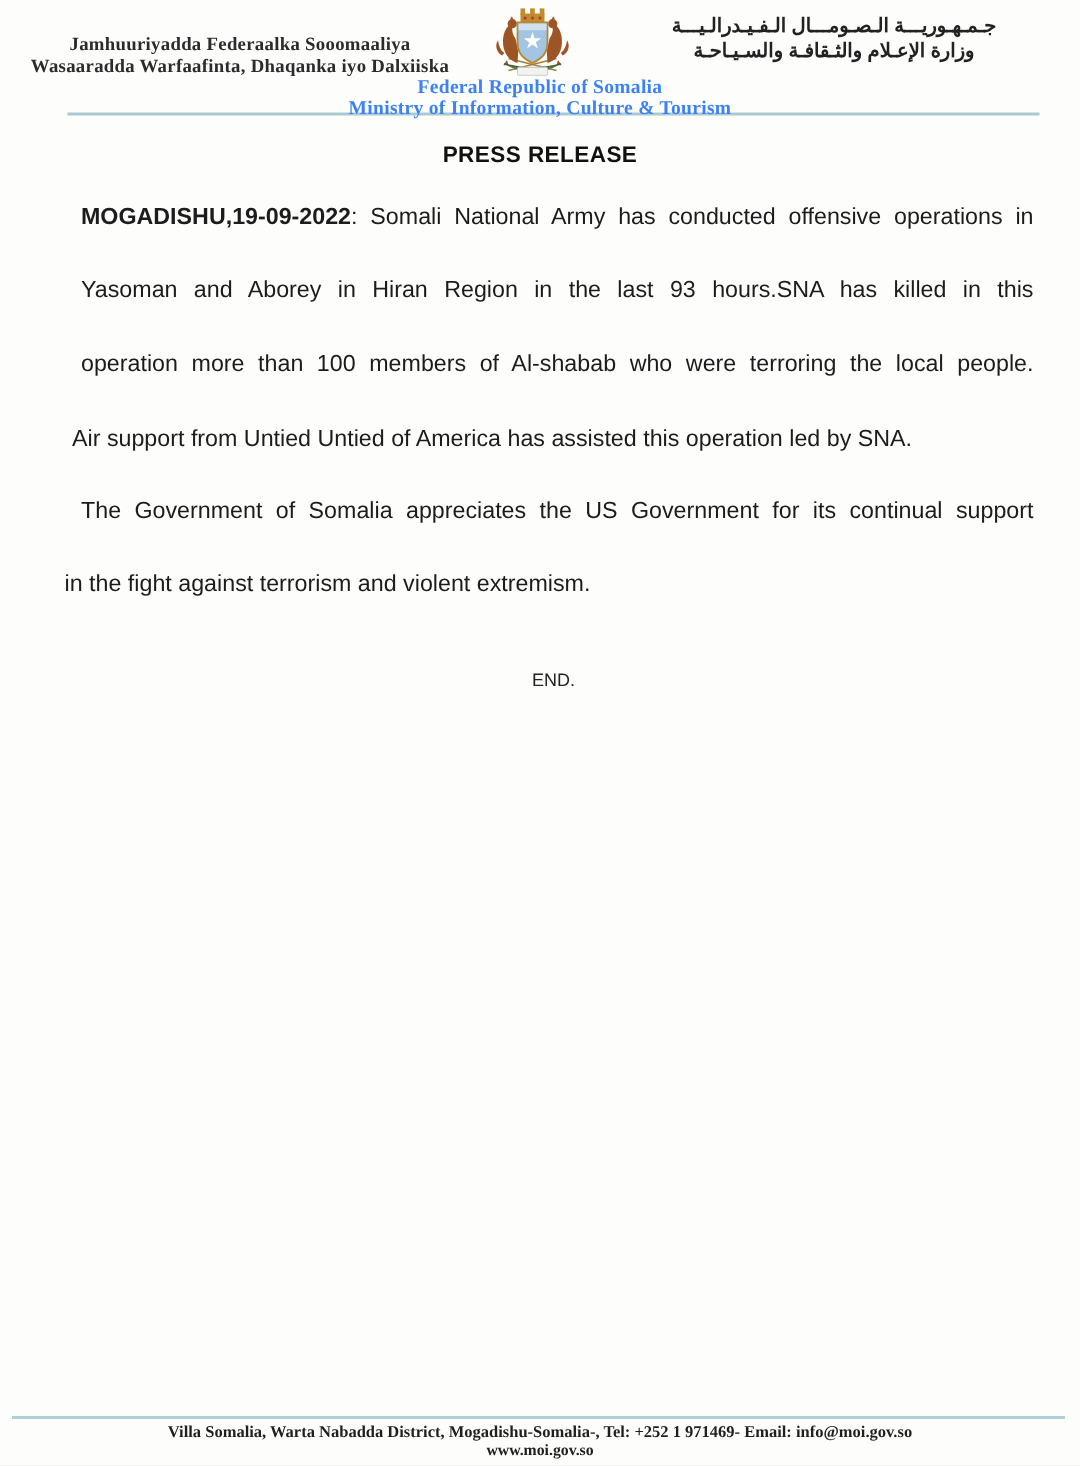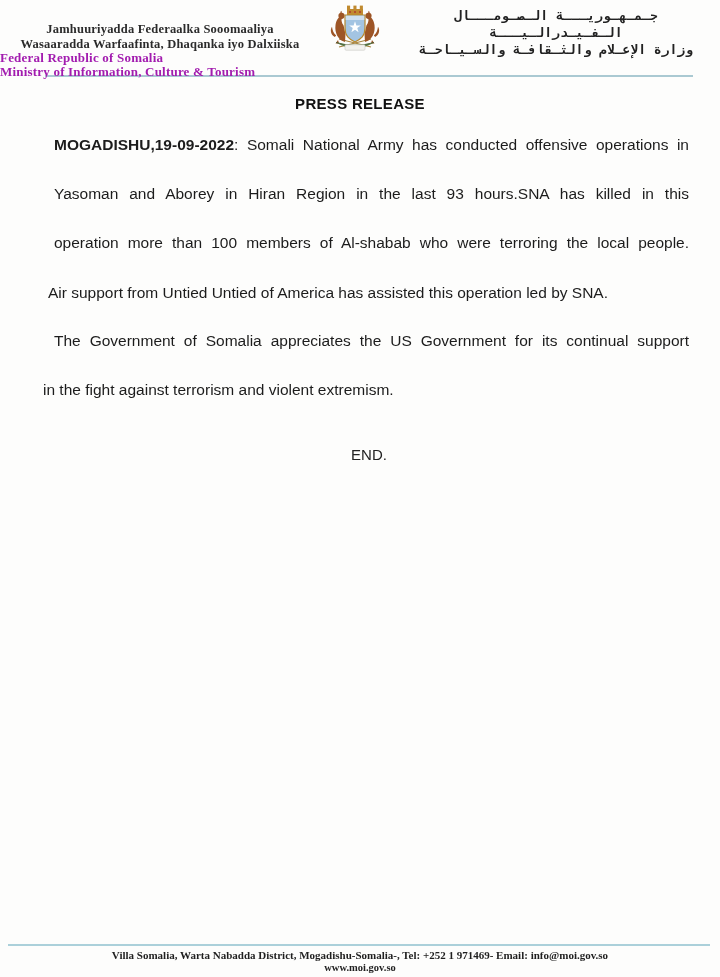--- a/index.html
+++ b/index.html
@@ -10,27 +10,27 @@
     font-family:"Liberation Sans",sans-serif;color:#1c1c1c;
   }
   
   .hdr-left{
     position:absolute;left:14px;top:11px;width:292px;text-align:center;
     font-family:"Liberation Serif",serif;font-weight:700;
     font-size:12.5px;line-height:14.5px;color:#2b2b2b;letter-spacing:.2px;margin-top:11px;
   }
   .hdr-arabic{
     position:absolute;left:402px;top:8px;width:308px;text-align:center;
-    direction:rtl;font-family:Liberation Mono, monospace;font-weight:700;
+    direction:rtl;font-family:Liberation Sans, sans-serif;font-weight:700;
     font-size:13px;line-height:17px;color:#222;
   }
   .hdr-center{
-    position:absolute;left:0;top:51px;width:720px;z-index:2;
+    position:absolute;left:0;top:51px;width:720px;text-align:center;z-index:2;
     font-family:"Liberation Serif",serif;font-weight:700;
-    font-size:13px;line-height:13.5px;color:#a21caf;letter-spacing:.2px;
+    font-size:13px;line-height:13.5px;color:#3b82f6;letter-spacing:.2px;
   }
   .emblem{position:absolute;left:321px;top:3px;width:68px;height:52px;}
   .divider{
     position:absolute;left:45px;top:75px;width:648px;height:2px;
     background:#aac9d2;z-index:1;
   }
   
   .doc-title{
     position:absolute;left:0;top:95px;width:720px;text-align:center;
     font-weight:700;font-size:15px;color:#111;letter-spacing:.3px;
@@ -39,21 +39,21 @@
     position:absolute;left:43px;width:635px;height:20px;
     font-size:15.5px;line-height:18px;color:#1c1c1c;
   }
   .just{text-align:justify;text-align-last:justify;margin-left:11px;}
   .b0{top:136px;} .b1{top:185px;} .b2{top:234px;}
   .b3{top:284px;padding-left:5px;width:630px;}
   .b4{top:332px;} .b5{top:381px;}
   .bline b{font-weight:700;}
   .end-marker{
     position:absolute;left:0;top:446px;width:720px;text-align:center;
-    padding-left:18px;box-sizing:border-box;font-size:15px;color:#222;
+    padding-left:18px;box-sizing:border-box;font-size:12px;color:#222;
   }
   
   .footer-line{
     position:absolute;left:8px;top:944px;width:702px;height:2px;background:#abd0da;
   }
   .footer-address{
     position:absolute;left:0;top:949px;width:720px;text-align:center;
     font-family:"Liberation Serif",serif;font-weight:700;
     font-size:11px;color:#1f1f1f;
   }

